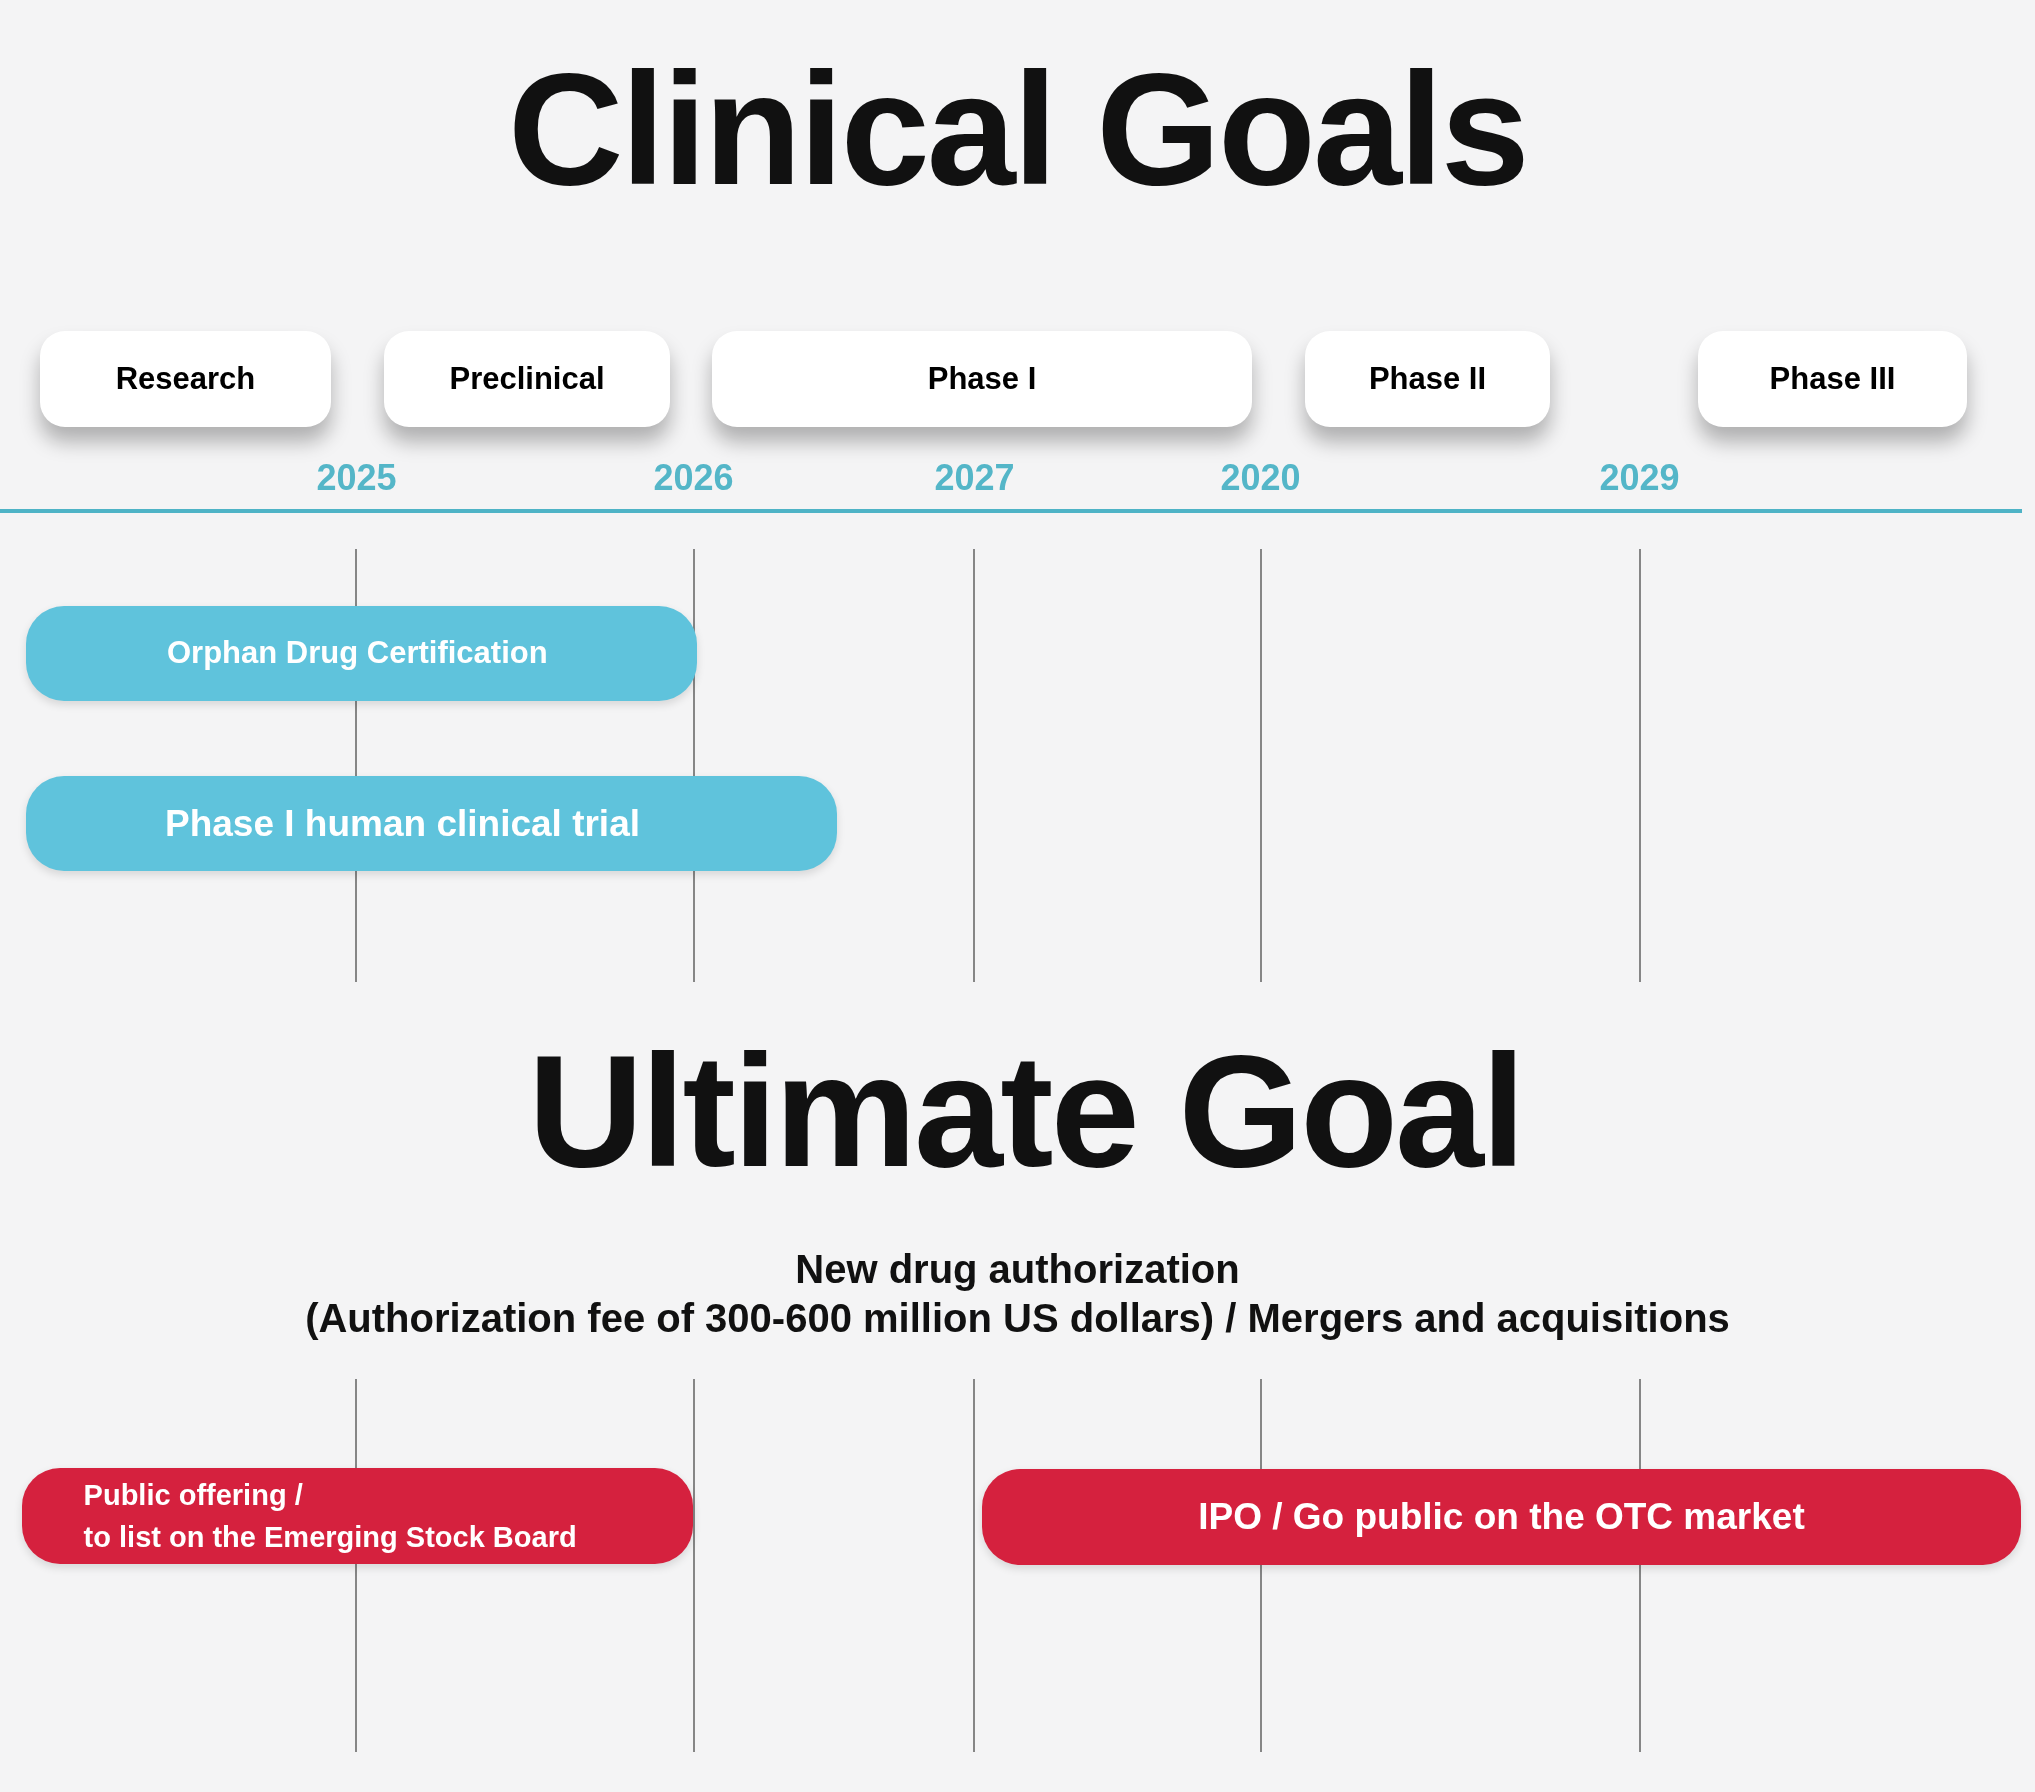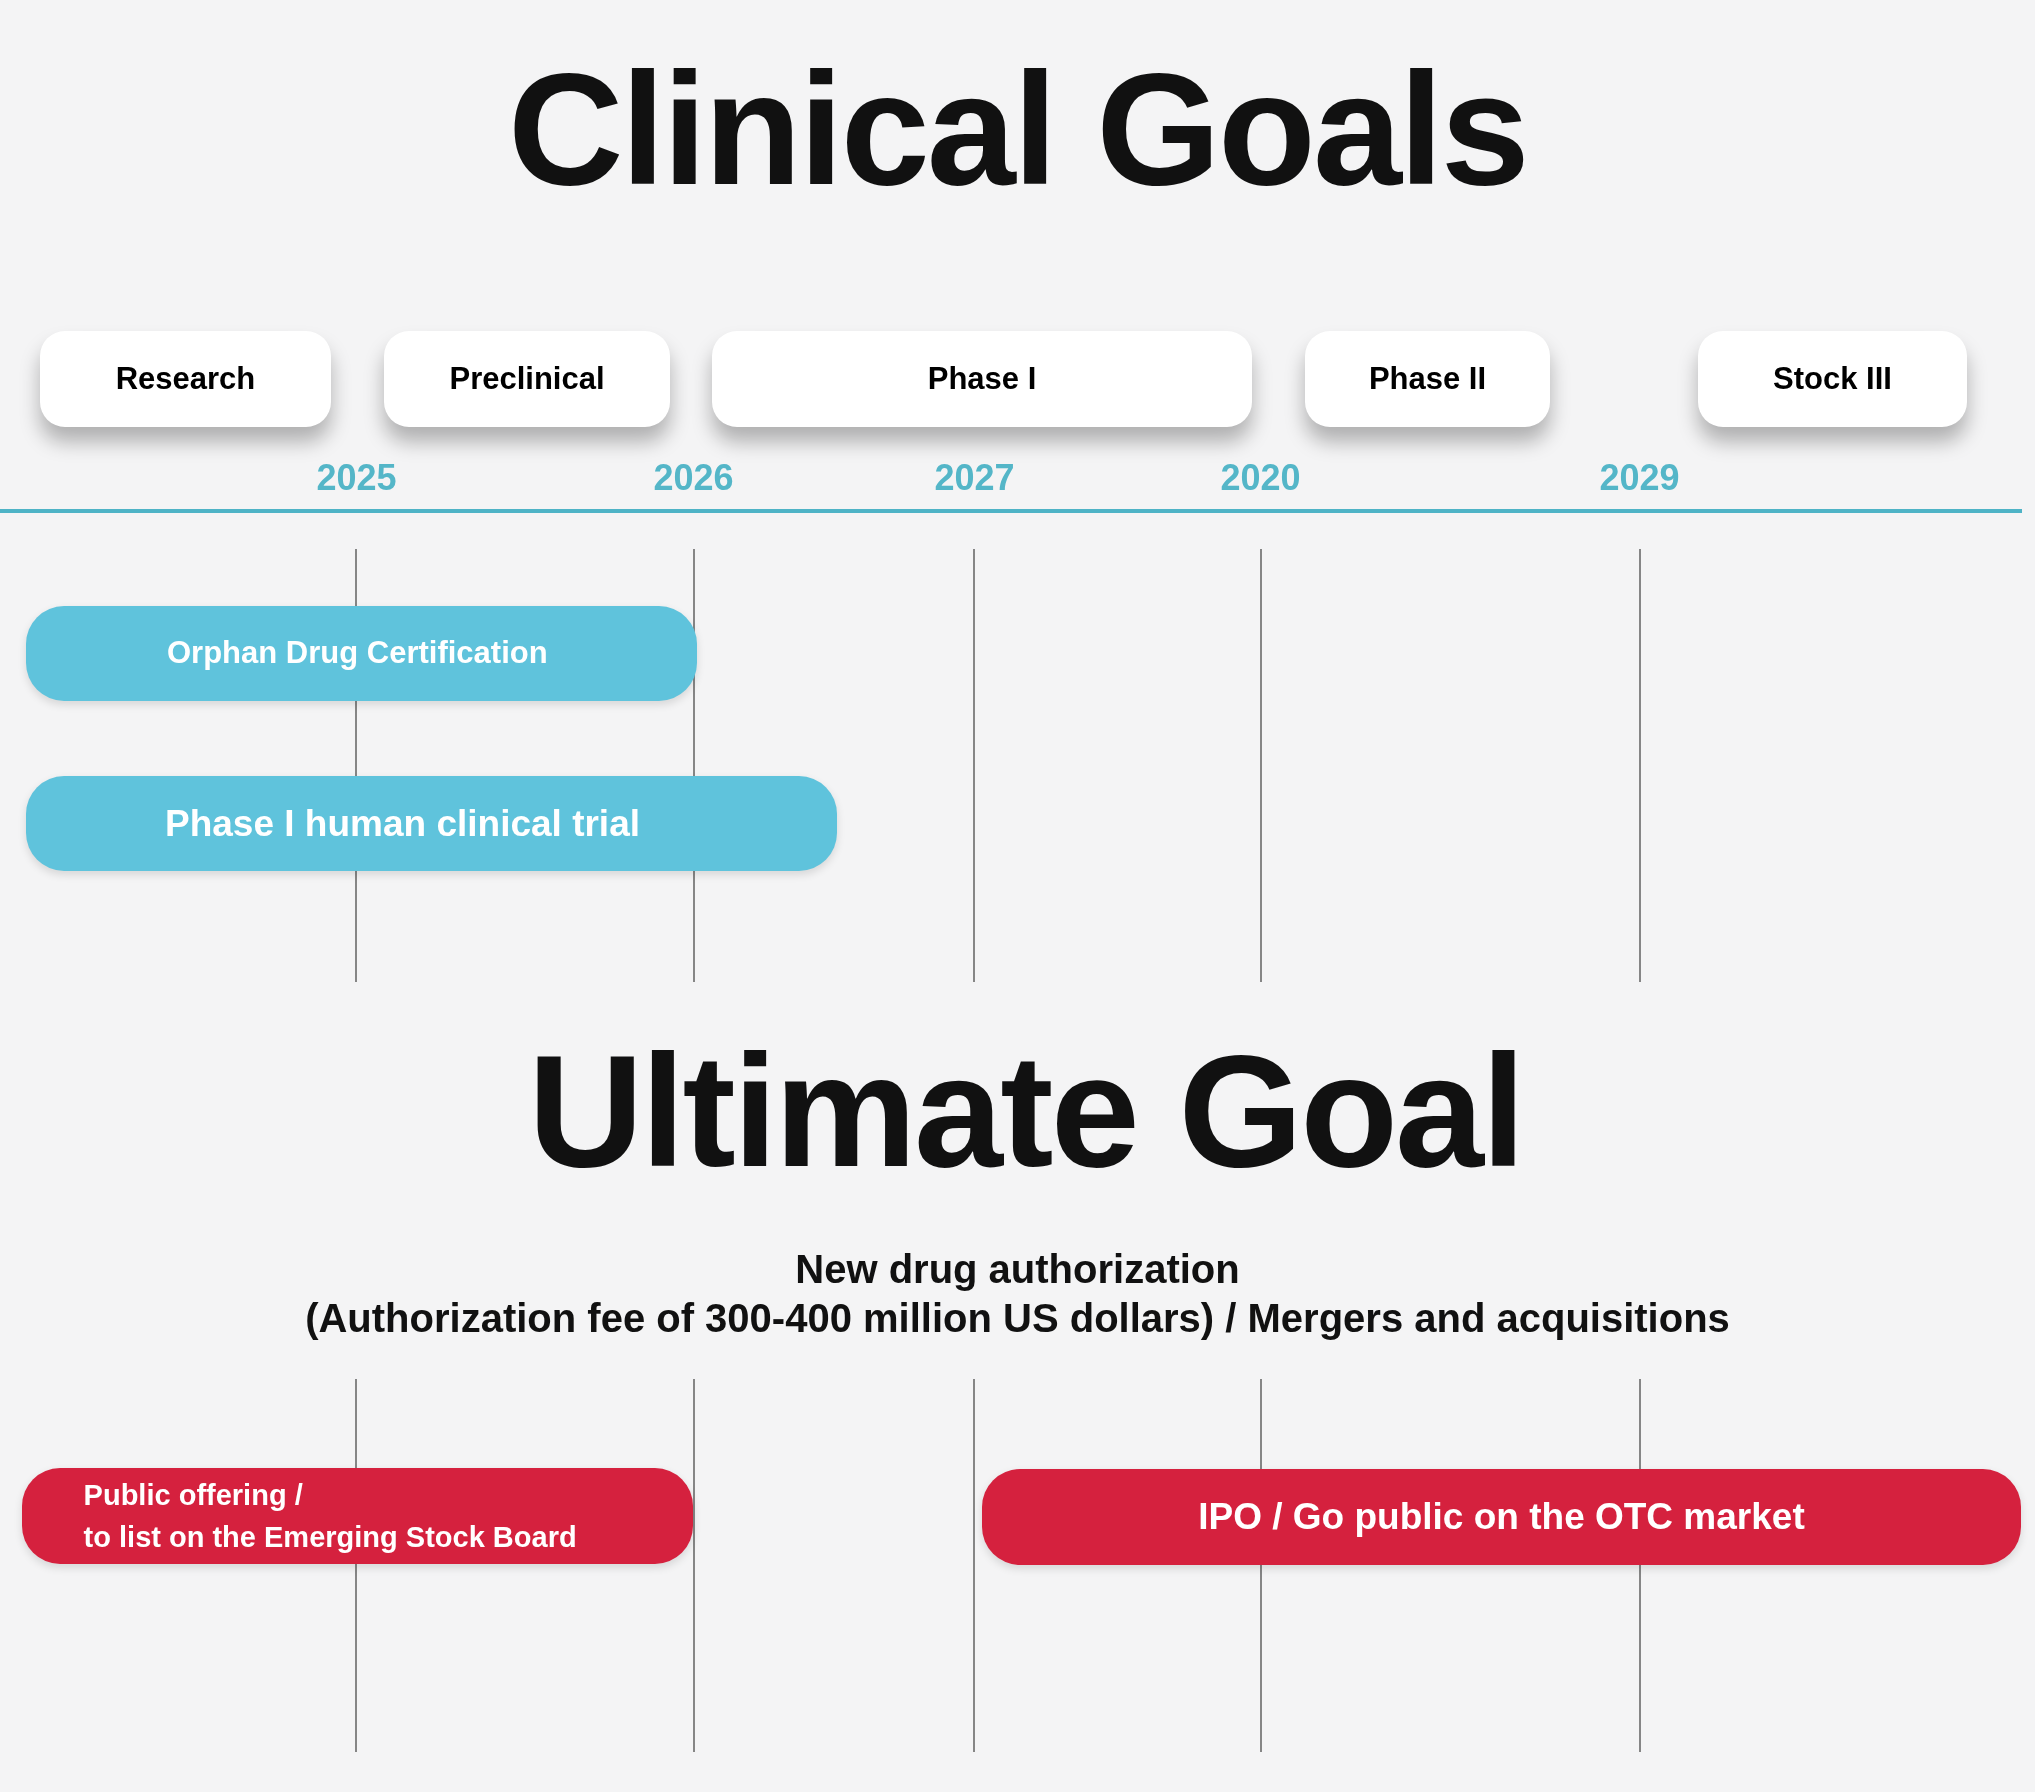--- a/index.html
+++ b/index.html
@@ -128,21 +128,21 @@
   <div class="pill p2">
     <span>Preclinical</span>
   </div>
   <div class="pill p3">
     <span>Phase I</span>
   </div>
   <div class="pill p4">
     <span>Phase II</span>
   </div>
   <div class="pill p5">
-    <span>Stock III</span>
+    <span>Phase III</span>
   </div>
 
   <div class="year y1">2025</div>
   <div class="year y2">2026</div>
   <div class="year y3">2027</div>
   <div class="year y4">2020</div>
   <div class="year y5">2029</div>
 
   <div class="axis"></div>
 
@@ -154,21 +154,21 @@
 
   <div class="bar blue b1">
     <span>Orphan Drug Certification</span>
   </div>
   <div class="bar blue b2">
     <span>Phase I human clinical trial</span>
   </div>
 
   <div class="h1 t2">Ultimate Goal</div>
   <div class="sub s1">New drug authorization</div>
-  <div class="sub s2">(Authorization fee of 300-400 million US dollars) / Mergers and acquisitions</div>
+  <div class="sub s2">(Authorization fee of 300-600 million US dollars) / Mergers and acquisitions</div>
 
   <div class="vline vb x1"></div>
   <div class="vline vb x2"></div>
   <div class="vline vb x3"></div>
   <div class="vline vb x4"></div>
   <div class="vline vb x5"></div>
 
   <div class="bar red r1">
     <span>Public offering /</span>
     <span>to list on the Emerging Stock Board</span>

